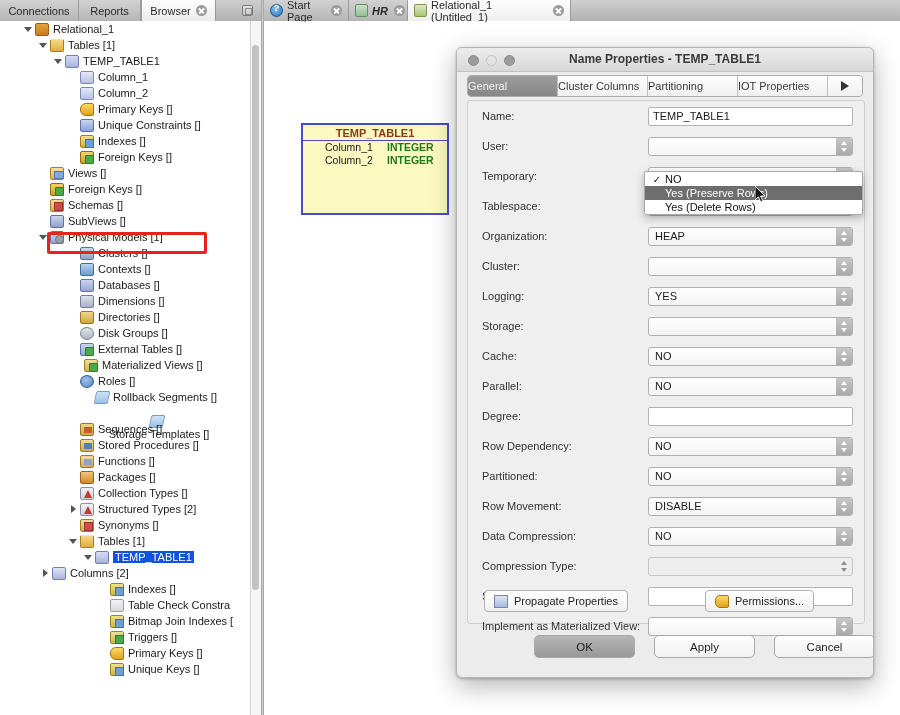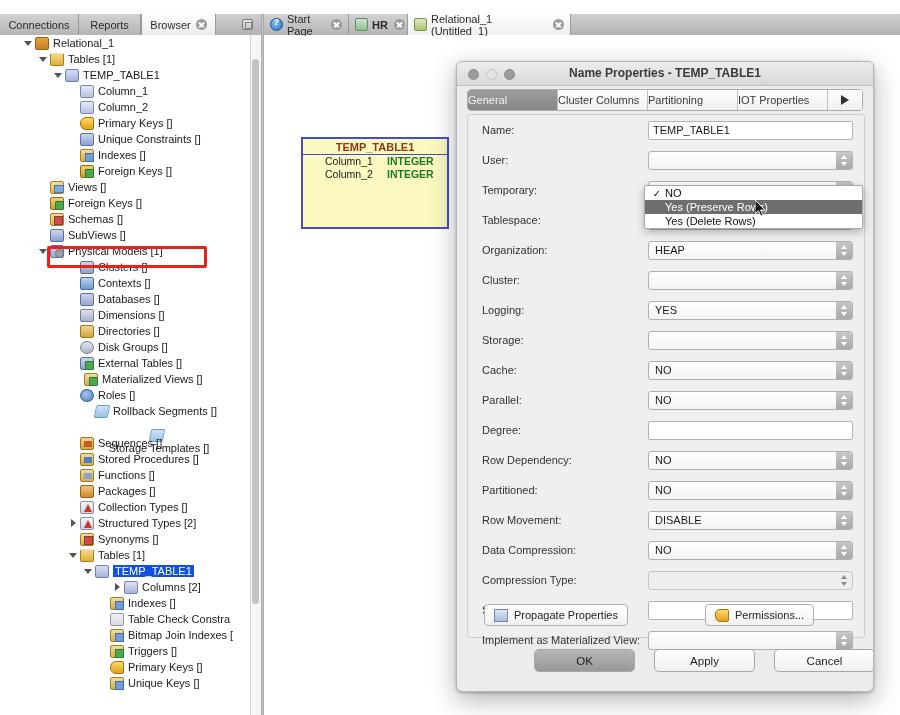--- a/index.html
+++ b/index.html
@@ -3,21 +3,21 @@
 <meta charset="utf-8">
 <style>
   * { box-sizing: border-box; }
   html, body {
     margin: 0; padding: 0;
     width: 900px; height: 715px;
     overflow: hidden;
     font-family: "Liberation Sans", sans-serif;
     background: #ffffff;
   }
-  #app { position: relative; width: 900px; height: 522px; margin-top: 14px; }
+  #app { position: relative; width: 900px; height: 522px; }
 
   
   #left-panel {
     position: absolute; left: 0; top: 0; width: 261px; height: 715px;
     background: #ffffff;
   }
   #left-tabbar {
     position: relative; height: 21px; width: 261px;
     background: linear-gradient(#d4d4d4, #b9b9b9);
     border-bottom: 1px solid #8e8e8e;
@@ -201,21 +201,21 @@
                 background: linear-gradient(#cfcfcf,#b2b2b2); }
   .etab-icon { width: 13px; height: 13px; flex: none; margin-right: 4px; position:relative;}
   .ic-help { background: radial-gradient(circle at 40% 35%, #8ec4f0, #1f6fc0);
              border-radius:50%; border:1px solid #15528f; }
   .ic-help::after { content:"?"; position:absolute; left:0; right:0; top:-2px;
                     text-align:center; font-size:9px; color:#fff; font-weight:bold; }
   .ic-conn { background: linear-gradient(#cfe0cf, #8fbf8f); border:1px solid #5f8f5f; border-radius:2px;}
   .ic-rel  { background: linear-gradient(#dfe7c8, #a9c86e); border:1px solid #7a9448; border-radius:2px;}
   .etab .tab-close { margin-left: 6px; }
   .etab-label { font-style: normal; }
-  .etab-label.italic { font-weight: bold; }
+  .etab-label.italic { font-style: italic; font-weight: bold; }
 
   #canvas {
     position: absolute; left: 0; top: 22px; width: 636px; height: 693px;
     background: #ffffff;
   }
 
   
   #table-box {
     position: absolute; left: 37px; top: 101px; width: 148px; height: 92px;
     background: #fbf9c0; border: 2px solid #4a4ad0;
@@ -561,21 +561,21 @@
         <div class="tnode" style="padding-left: 68px;">
           <span class="twist down"></span>
           <span class="ticon ic-folder"></span>
           <span class="tlabel">Tables [1]</span>
         </div>
         <div class="tnode sel" style="padding-left: 83px;">
           <span class="twist down"></span>
           <span class="ticon ic-table"></span>
           <span class="tlabel">TEMP_TABLE1</span>
         </div>
-        <div class="tnode" style="padding-left: 112px;">
+        <div class="tnode" style="padding-left: 40px;">
           <span class="twist right"></span>
           <span class="ticon ic-cols"></span>
           <span class="tlabel">Columns [2]</span>
         </div>
         <div class="tnode" style="padding-left: 98px;">
           <span class="twist"></span>
           <span class="ticon ic-idx"></span>
           <span class="tlabel">Indexes []</span>
         </div>
         <div class="tnode" style="padding-left: 98px;">

